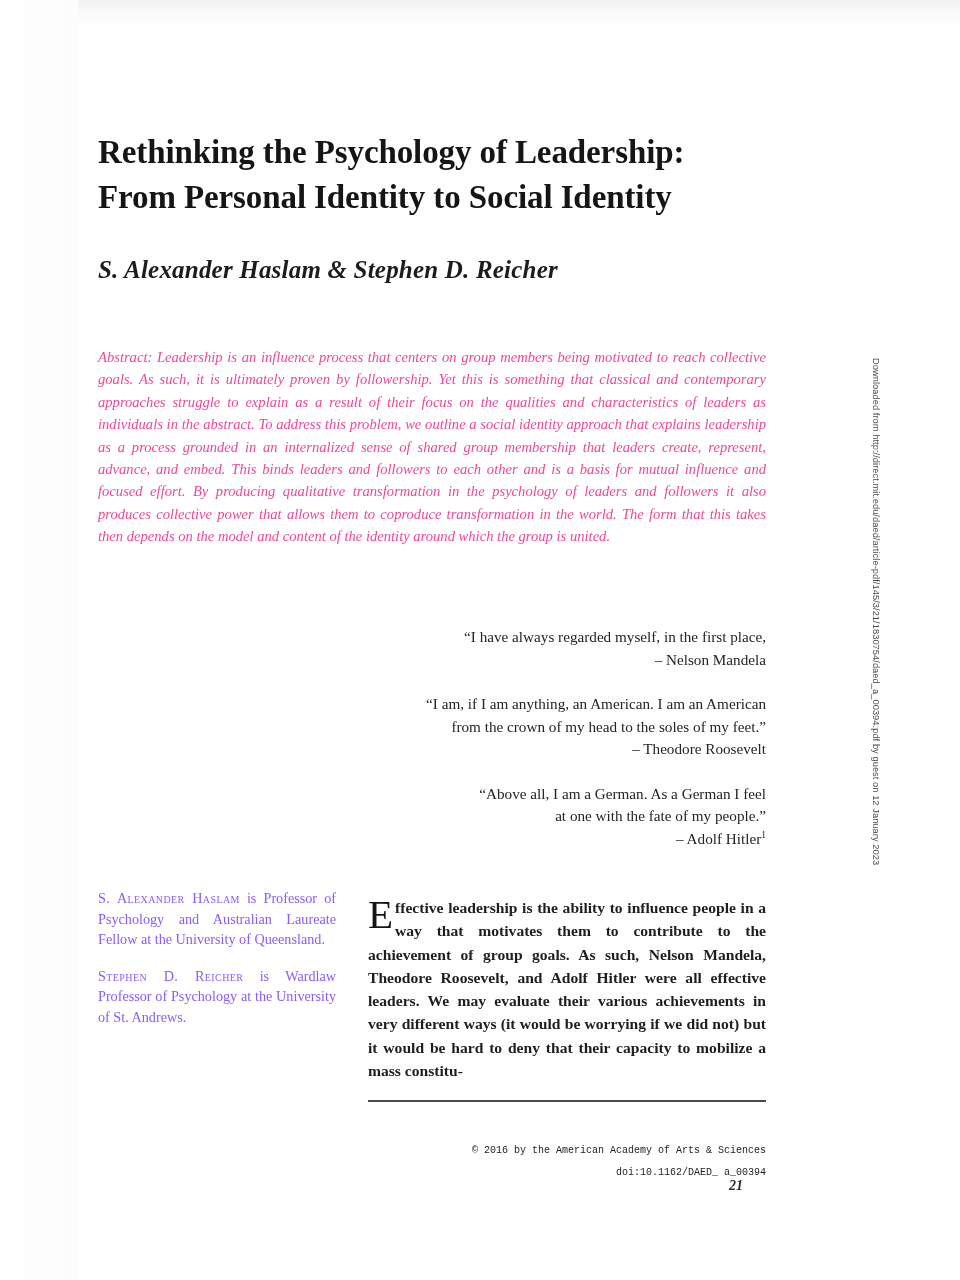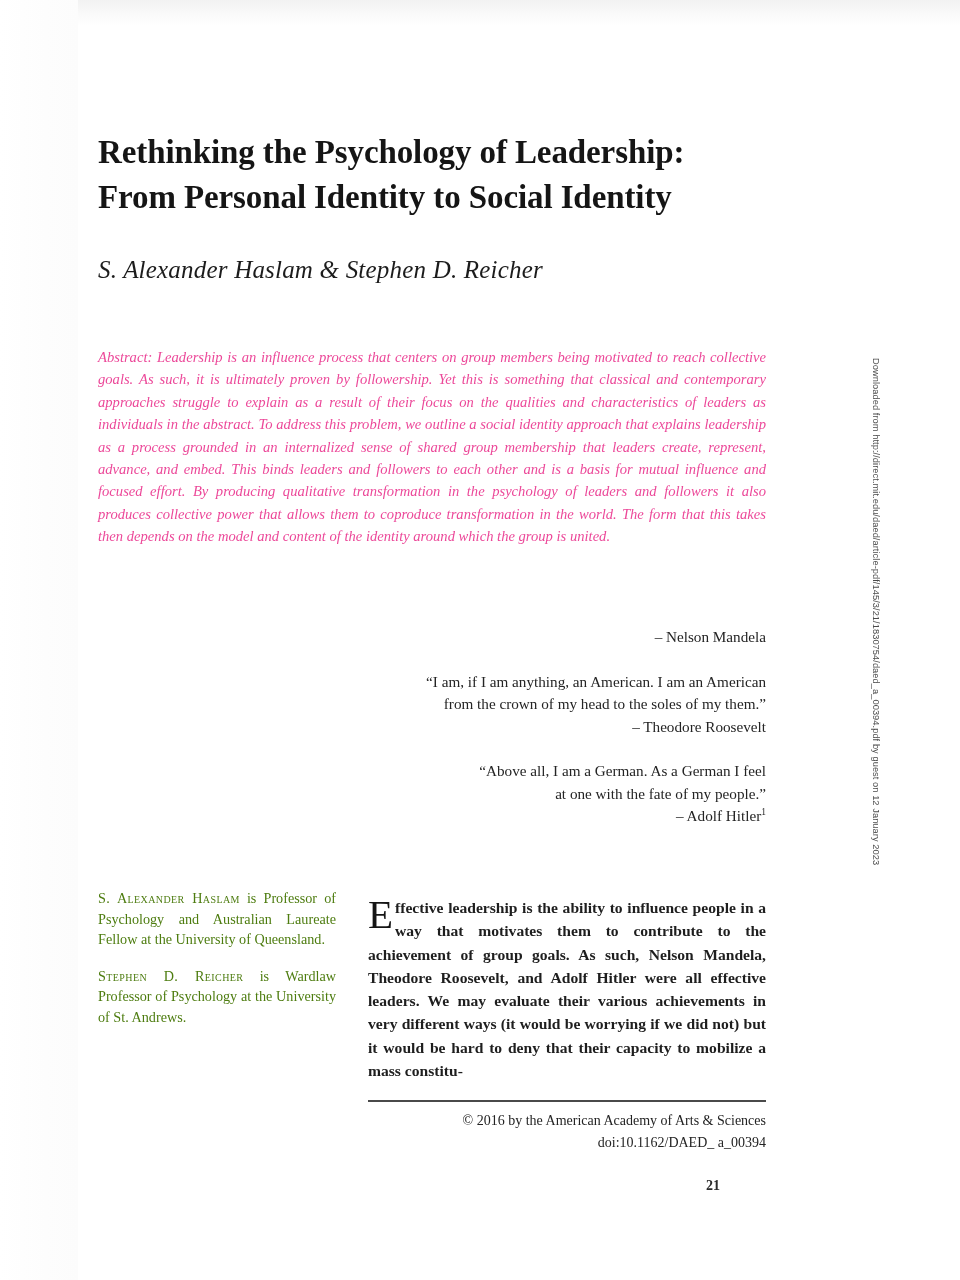--- a/index.html
+++ b/index.html
@@ -54,21 +54,21 @@
   .title-line { display: block; }
 
   
   .authors {
     position: absolute;
     left: 98px;
     top: 256px;
     width: 700px;
     font-family: "Liberation Serif", serif;
     font-style: italic;
-    font-weight: 400;
+    font-weight: 700;
     font-size: 25px;
     letter-spacing: 0.2px;
     color: #1c1c1c;
   }
 
   
   .abstract {
     position: absolute;
     left: 98px;
     top: 346px;
@@ -106,21 +106,21 @@
   
   .bios {
     position: absolute;
     left: 98px;
     top: 888px;
     width: 238px;
     font-family: "Liberation Serif", serif;
     font-size: 14.2px;
     line-height: 20.6px;
     text-align: justify;
-    color: #4d7c0f;
+    color: #8b5cf6;
   }
   .bio-para { margin: 0 0 16px 0; }
   .bio-para:last-child { margin-bottom: 0; }
   .smallcaps {
     font-variant: small-caps;
     letter-spacing: 0.4px;
   }
 
   
   .body-col {
@@ -154,41 +154,42 @@
     position: absolute;
     left: 368px;
     top: 1100px;
     width: 398px;
     height: 2px;
     background: #4a4a4a;
   }
   .copyright {
     position: absolute;
     left: 368px;
-    top: 1110px;
+    top: 1140px;
     width: 398px;
     text-align: right;
-    font-family: Liberation Serif, serif;
-    font-size: 14px;
+    font-family: Liberation Mono, monospace;
+    font-size: 10px;
     line-height: 22px;
     color: #232323;
   }
   .copyright span { display: block; }
 
   
   .page-number {
     position: absolute;
     left: 706px;
     top: 1178px;
     width: 60px;
-    text-align: left;
+    text-align: center;
     font-family: "Liberation Serif", serif;
     font-size: 14px;
     font-weight: 700;
     color: #2b2b2b;
+    font-style: italic;
   }
 
   
   .download-banner {
     position: absolute;
     left: 881px;
     top: 358px;
     width: 560px;
     transform: rotate(90deg);
     transform-origin: 0 0;
@@ -213,26 +214,27 @@
     <span class="title-line">From Personal Identity to Social Identity</span>
   </h1>
 
   <div class="authors">S. Alexander Haslam &amp; Stephen D. Reicher</div>
 
   <div class="abstract">Abstract: Leadership is an influence process that centers on group members being motivated to reach collective goals. As such, it is ultimately proven by followership. Yet this is something that classical and contemporary approaches struggle to explain as a result of their focus on the qualities and characteristics of leaders as individuals in the abstract. To address this problem, we outline a social identity approach that explains leadership as a process grounded in an internalized sense of shared group membership that leaders create, represent, advance, and embed. This binds leaders and followers to each other and is a basis for mutual influence and focused effort. By producing qualitative transformation in the psychology of leaders and followers it also produces collective power that allows them to coproduce transformation in the world. The form that this takes then depends on the model and content of the identity around which the group is united.</div>
 
   <div class="quotes">
 
     <div class="quote-block">
+      <span class="quote-text">“I have always regarded myself, in the first place,</span>
       <span class="quote-attrib"><span>– Nelson Mandela</span><span class="fn-sup"></span></span>
     </div>
 
     <div class="quote-block">
       <span class="quote-text">“I am, if I am anything, an American. I am an American</span>
-      <span class="quote-text">from the crown of my head to the soles of my them.”</span>
+      <span class="quote-text">from the crown of my head to the soles of my feet.”</span>
       <span class="quote-attrib"><span>– Theodore Roosevelt</span><span class="fn-sup"></span></span>
     </div>
 
     <div class="quote-block">
       <span class="quote-text">“Above all, I am a German. As a German I feel</span>
       <span class="quote-text">at one with the fate of my people.”</span>
       <span class="quote-attrib"><span>– Adolf Hitler</span><span class="fn-sup">1</span></span>
     </div>
 
   </div>

